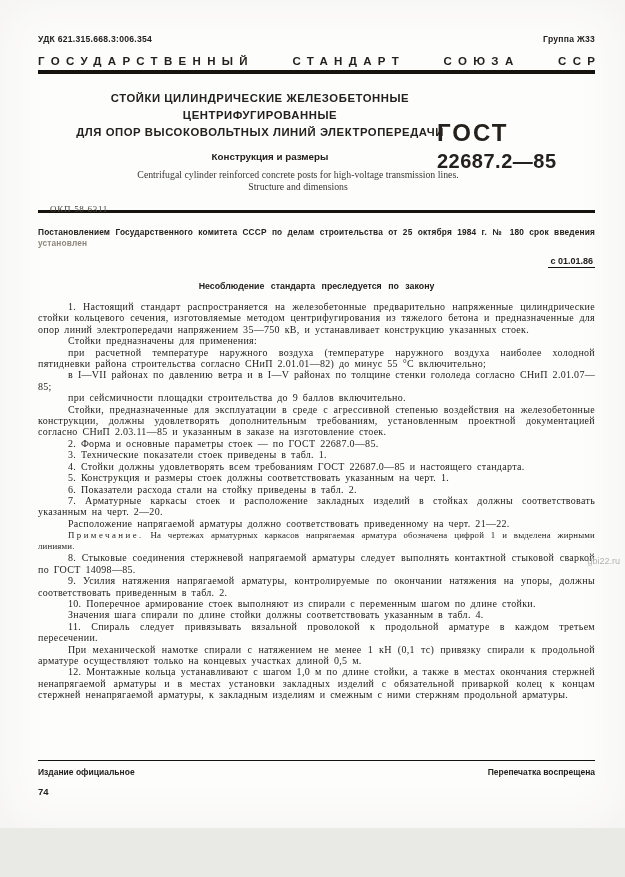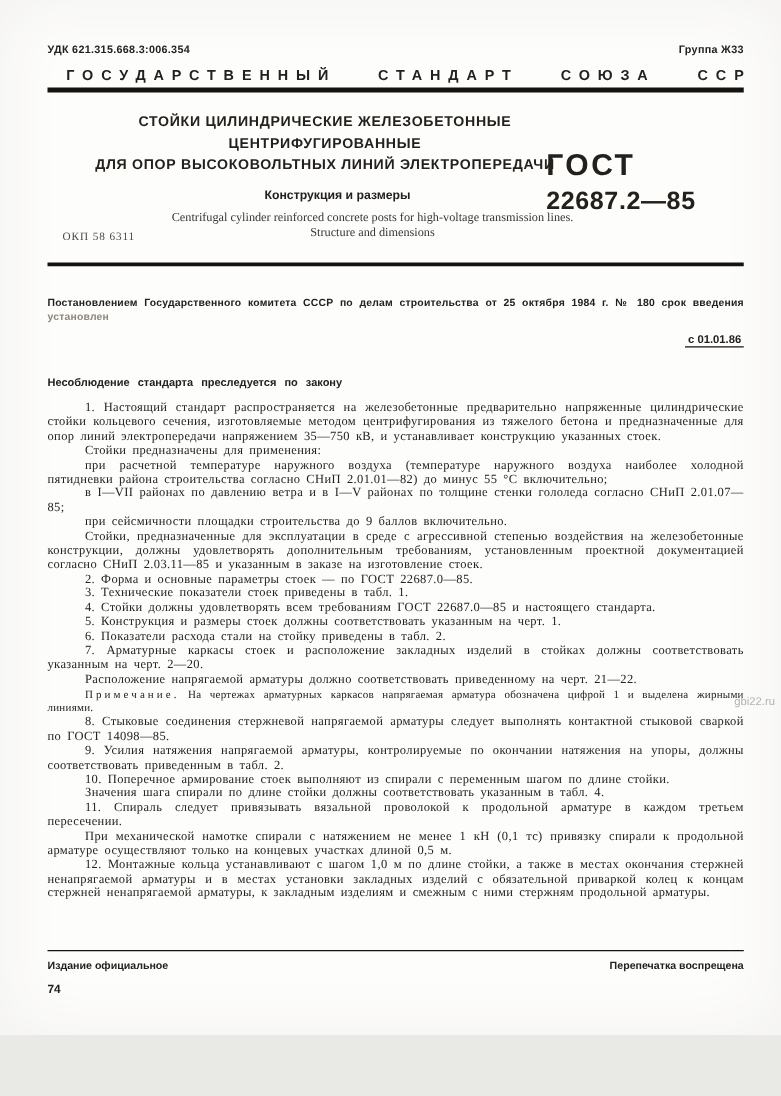--- a/index.html
+++ b/index.html
@@ -20,63 +20,63 @@
     display:flex;justify-content:space-between;align-items:baseline;
     font-family:"Liberation Sans", sans-serif;font-weight:bold;
     font-size:8.6px;letter-spacing:0.03em;
   }
 
   
   .masthead{
     display:flex;justify-content:space-between;align-items:baseline;
     margin-top:11px;
     font-family:"Liberation Sans", sans-serif;font-weight:bold;
-    font-size:11.5px;white-space:nowrap;margin-left:15px;
+    font-size:11.5px;white-space:nowrap;
   }
   .masthead span{letter-spacing:0.55em;margin-right:-0.55em;}
   .rule-thick{height:4px;background:#16130f;margin-top:3px;}
 
   
   .title-area{position:relative;height:120px;margin-top:16px;}
   .ru-titles{
     position:absolute;left:22px;top:0;width:400px;text-align:center;
     font-family:"Liberation Sans", sans-serif;font-weight:bold;
     font-size:11.3px;line-height:17px;letter-spacing:0.05em;
   }
   .subtitle{
     position:absolute;left:32px;top:61px;width:400px;text-align:center;
     font-family:"Liberation Sans", sans-serif;font-weight:bold;font-size:9.8px;
   }
   .english{
     position:absolute;left:0;top:79px;width:520px;text-align:center;
     font-size:9.8px;line-height:11.5px;color:#3a3631;
   }
-  .okp{position:absolute;left:12px;top:94px;font-size:9px;color:#4d4943;letter-spacing:0.08em;}
+  .okp{position:absolute;left:12px;top:114px;font-size:9px;color:#4d4943;letter-spacing:0.08em;}
   .stamp{
     position:absolute;right:6px;top:31px;width:152px;
     font-family:"Liberation Sans", sans-serif;font-weight:bold;line-height:1;
   }
   .stamp-label{font-size:24px;letter-spacing:2px;}
   .stamp-number{font-size:20px;margin-top:6px;letter-spacing:0.5px;}
   .rule-mid{height:3px;background:#16130f;margin-top:0;}
 
   
   .decree{
-    margin-top:24px;
+    margin-top:14px;
     font-family:"Liberation Sans", sans-serif;font-weight:bold;
     font-size:8.3px;line-height:11px;text-align:justify;letter-spacing:0.02em;
   }
   .decree .tail{color:#8d877d;}
   .eff-date{
     text-align:right;margin-top:7px;
     font-family:"Liberation Sans", sans-serif;font-weight:bold;font-size:9px;
   }
   .eff-date span{border-bottom:1.6px solid #16130f;padding:0 2px 1px 2px;}
   .law{
-    text-align:left;margin-top:25px;word-spacing:4px;
+    text-align:center;margin-top:15px;word-spacing:4px;
     font-family:"Liberation Sans", sans-serif;font-weight:bold;font-size:8.8px;
   }
 
   
   .body-text{
     margin-top:10px;
     font-size:10px;line-height:11.4px;
     letter-spacing:0.3px;word-spacing:2px;
     text-align:justify;color:#26231e;
   }

